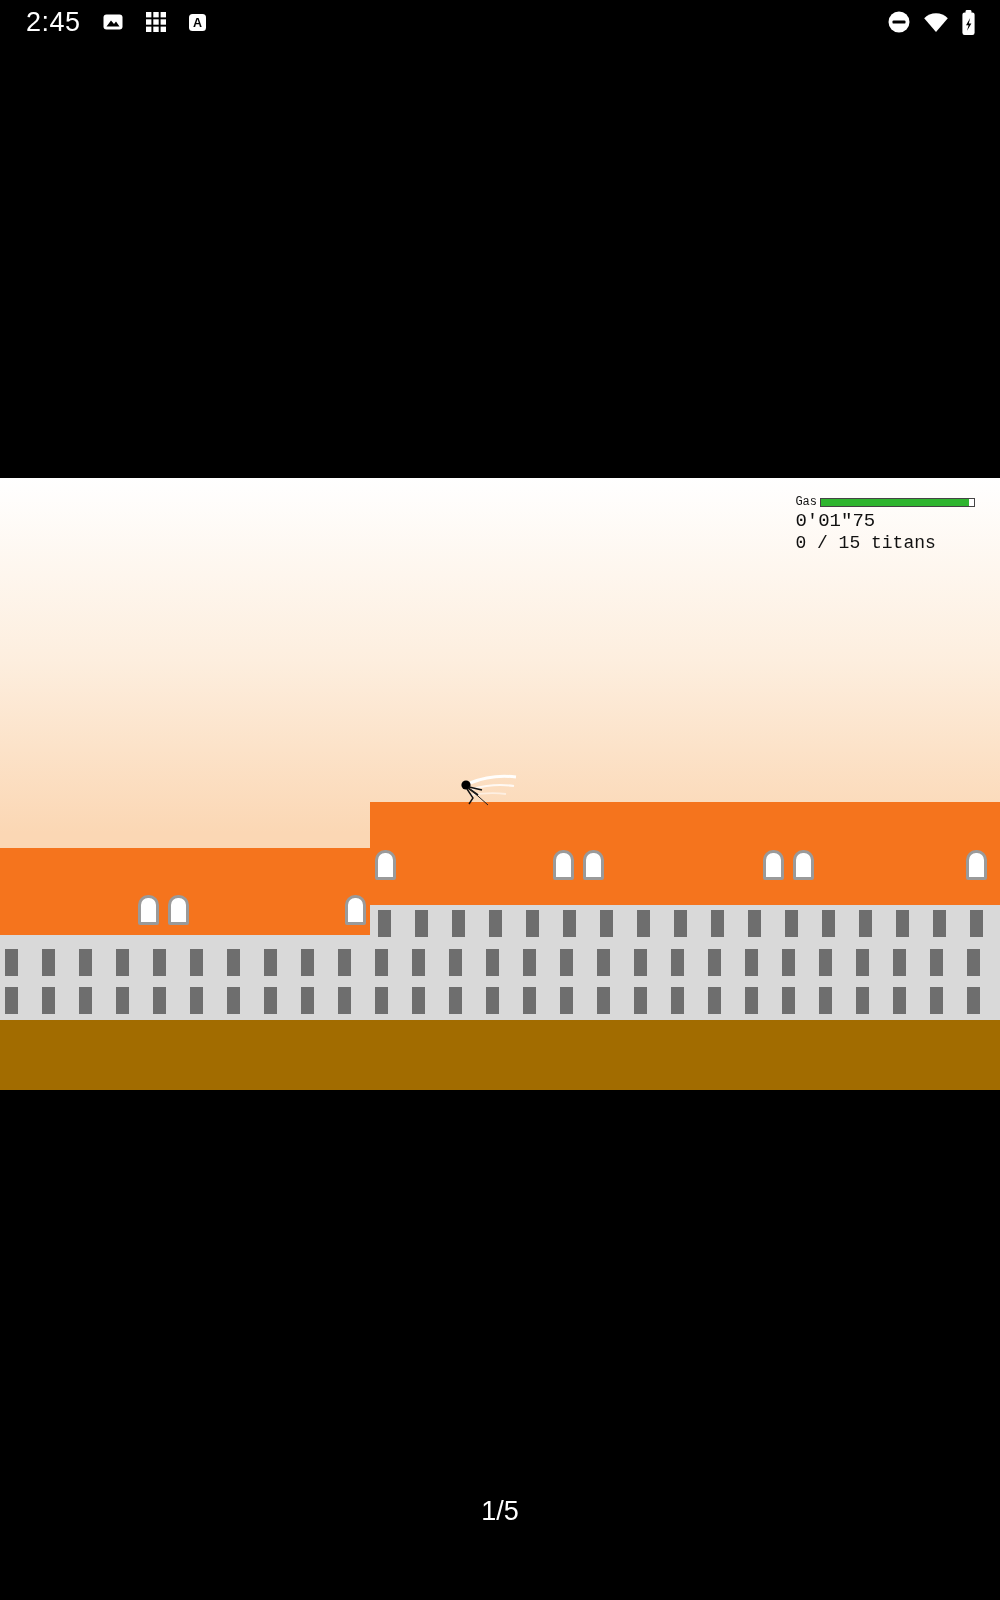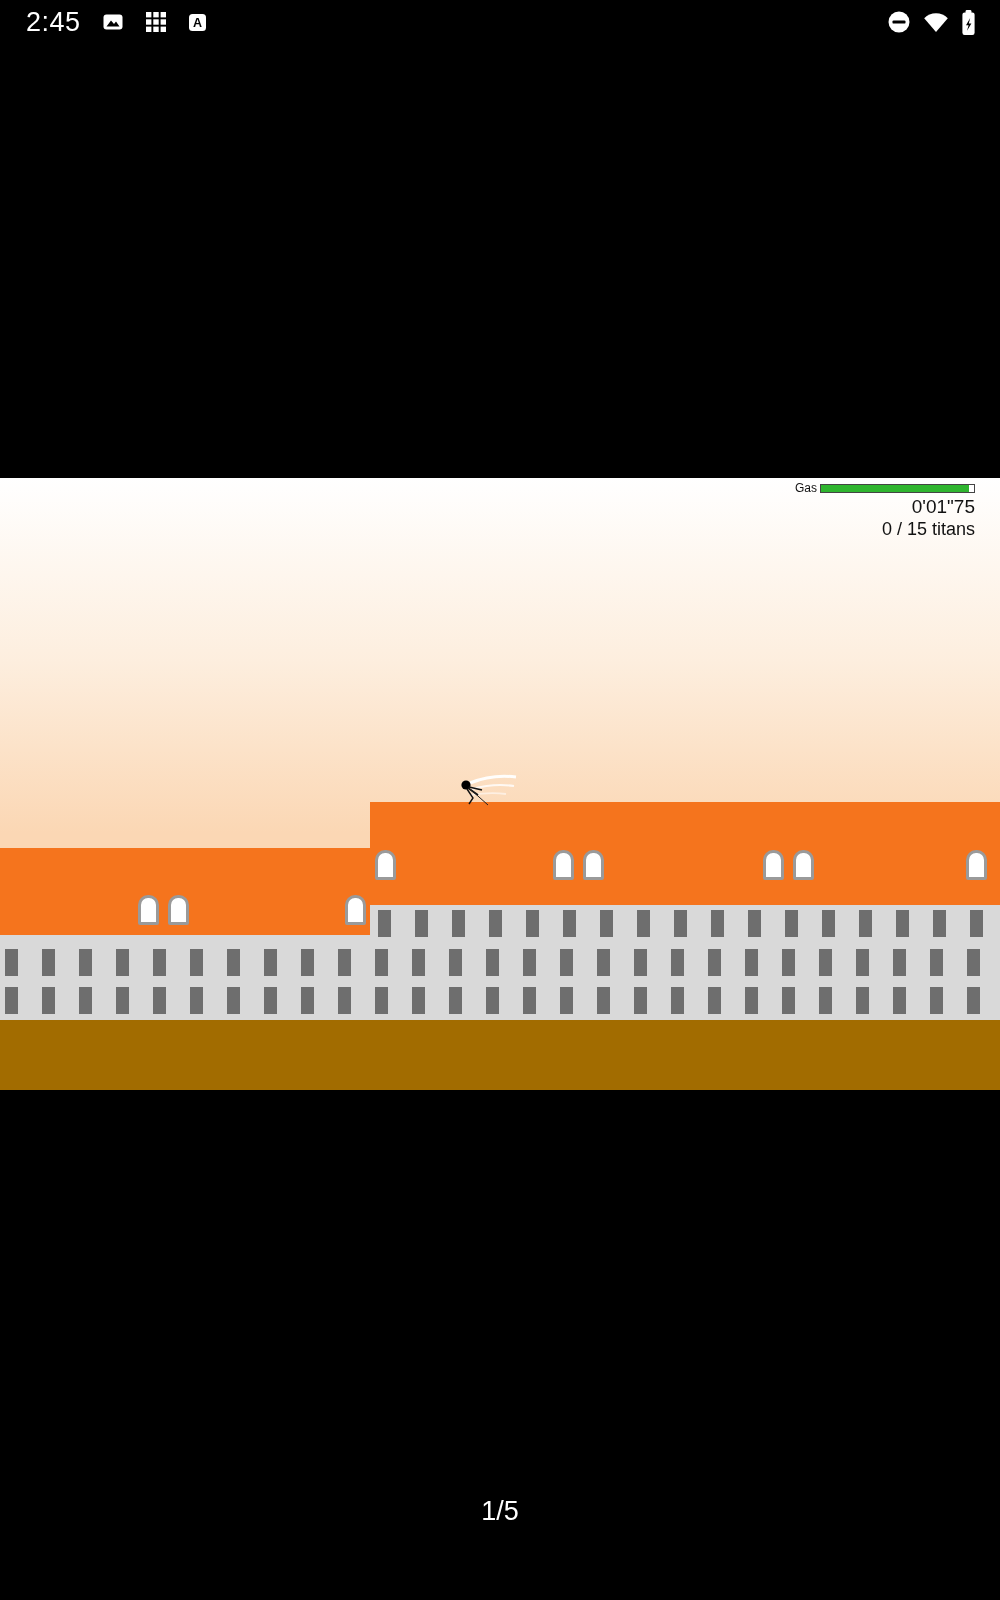--- a/index.html
+++ b/index.html
@@ -23,22 +23,22 @@
   
   .game-viewport{
     position:absolute;left:0;top:478px;width:1000px;height:612px;overflow:hidden;
     background:linear-gradient(to bottom,
       var(--sky-top,#ffffff) 0%,
       var(--sky-mid,#fdeede) 30%,
       var(--sky-bottom,#fbd7b4) 58%,
       var(--sky-bottom,#fbd7b4) 100%);
   }
   .hud{
-    position:absolute;top:4px;right:25px;text-align:right;
-    color:var(--hud-text,#111);font-family:Liberation Sans, sans-serif;z-index:5;
+    position:absolute;top:18px;right:25px;text-align:left;
+    color:var(--hud-text,#111);font-family:Liberation Mono, monospace;z-index:5;
   }
   .gas-row{display:flex;align-items:center;justify-content:flex-end;gap:3px;}
   .gas-label{font-size:12px;line-height:12px;}
   .gas-bar{
     display:inline-block;width:155px;height:9px;border:1px solid #444;background:#fff;
     position:relative;box-sizing:border-box;overflow:hidden;
   }
   .gas-fill{position:absolute;left:0;top:0;bottom:0;background:var(--gas-green,#2fb52f);}
   .timer{font-size:19px;margin-top:3px;line-height:20px;}
   .titans{font-size:18px;margin-top:2px;line-height:20px;}

